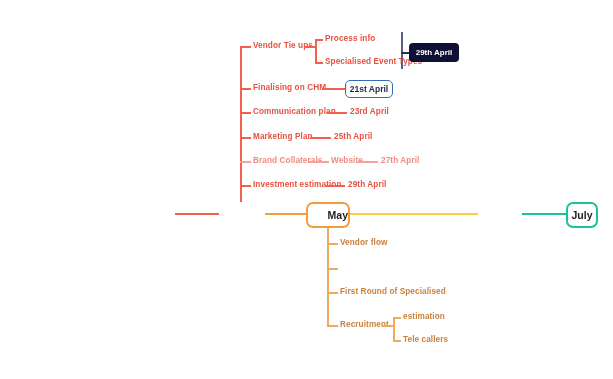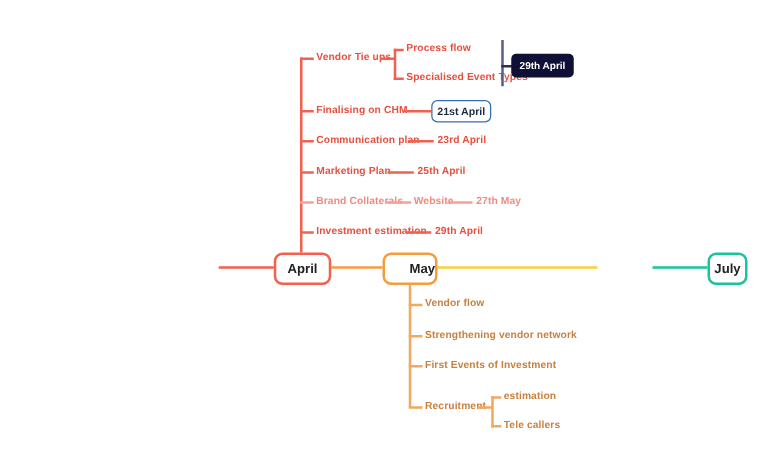--- a/index.html
+++ b/index.html
@@ -84,43 +84,40 @@
   .thick{height:2.4px;}
 </style>
 </head>
 <body>
 
 <div id="canvas">
 
 
   <div class="ln h thick red" style="left:175px;top:213px;width:44px;"></div>
 
-  <div class="node month april">
-    <span>April</span>
-  </div>
   <div class="node month may">
     <span>May</span>
   </div>
   <div class="node month july">
     <span>July</span>
   </div>
 
   <div class="ln h thick orange" style="left:265px;top:213px;width:41px;"></div>
   <div class="ln h thick yellow" style="left:350px;top:213px;width:128px;"></div>
   <div class="ln h thick green" style="left:522px;top:213px;width:44px;"></div>
 
   <div class="ln v red" style="left:240px;top:46px;height:156px;"></div>
 
   <div class="ln h red" style="left:240px;top:46px;width:11px;"></div>
   <div class="lbl c-red" style="left:253px;top:41px;">Vendor Tie ups</div>
   <div class="ln h red" style="left:304px;top:46px;width:12px;"></div>
   <div class="ln v red" style="left:315px;top:39px;height:25px;"></div>
   <div class="ln h red" style="left:315px;top:39px;width:8px;"></div>
   <div class="ln h red" style="left:315px;top:62px;width:8px;"></div>
-  <div class="lbl c-red" style="left:325px;top:34px;">Process flow</div>
+  <div class="lbl c-red" style="left:325px;top:34px;">Process info</div>
   <div class="lbl c-red" style="left:325px;top:57px;">Specialised Event Types</div>
 
   <div class="ln v navy" style="left:401px;top:32px;height:37px;width:2px;"></div>
   <div class="ln h navy2" style="left:401px;top:52px;width:9px;height:2px;"></div>
   <div class="node chip-dark">
     <span>29th April</span>
   </div>
 
   <div class="ln h red" style="left:240px;top:88px;width:11px;"></div>
   <div class="lbl c-red" style="left:253px;top:83px;">Finalising on CHM</div>
@@ -137,37 +134,36 @@
   <div class="ln h red" style="left:240px;top:137px;width:11px;"></div>
   <div class="lbl c-red" style="left:253px;top:132px;">Marketing Plan</div>
   <div class="ln h red" style="left:310px;top:137px;width:21px;"></div>
   <div class="lbl c-red" style="left:334px;top:132px;">25th April</div>
 
   <div class="ln h salmon" style="left:240px;top:161px;width:11px;"></div>
   <div class="lbl c-salmon" style="left:253px;top:156px;">Brand Collaterals</div>
   <div class="ln h salmon" style="left:309px;top:161px;width:20px;"></div>
   <div class="lbl c-salmon" style="left:331px;top:156px;">Website</div>
   <div class="ln h salmon" style="left:358px;top:161px;width:20px;"></div>
-  <div class="lbl c-salmon" style="left:381px;top:156px;">27th May</div>
+  <div class="lbl c-salmon" style="left:381px;top:156px;">27th April</div>
 
   <div class="ln h red" style="left:240px;top:185px;width:11px;"></div>
   <div class="lbl c-red" style="left:253px;top:180px;">Investment estimation</div>
   <div class="ln h red" style="left:325px;top:185px;width:20px;"></div>
   <div class="lbl c-red" style="left:348px;top:180px;">29th April</div>
 
   <div class="ln v orange2" style="left:327px;top:228px;height:98px;"></div>
 
   <div class="ln h orange2" style="left:327px;top:243px;width:11px;"></div>
   <div class="lbl c-orange" style="left:340px;top:238px;">Vendor flow</div>
 
   <div class="ln h orange2" style="left:327px;top:268px;width:11px;"></div>
-  <div class="lbl c-orange" style="left:340px;top:263px;">Strengthening vendor network</div>
 
   <div class="ln h orange2" style="left:327px;top:292px;width:11px;"></div>
-  <div class="lbl c-orange" style="left:340px;top:287px;">First Events of Investment</div>
+  <div class="lbl c-orange" style="left:340px;top:287px;">First Round of Specialised</div>
 
   <div class="ln h orange2" style="left:327px;top:325px;width:11px;"></div>
   <div class="lbl c-orange" style="left:340px;top:320px;">Recruitment</div>
 
   <div class="ln h orange2" style="left:382px;top:325px;width:12px;"></div>
   <div class="ln v orange2" style="left:393px;top:317px;height:25px;"></div>
   <div class="ln h orange2" style="left:393px;top:317px;width:8px;"></div>
   <div class="ln h orange2" style="left:393px;top:340px;width:8px;"></div>
   <div class="lbl c-orange" style="left:403px;top:312px;">estimation</div>
   <div class="lbl c-orange" style="left:403px;top:335px;">Tele callers</div>

